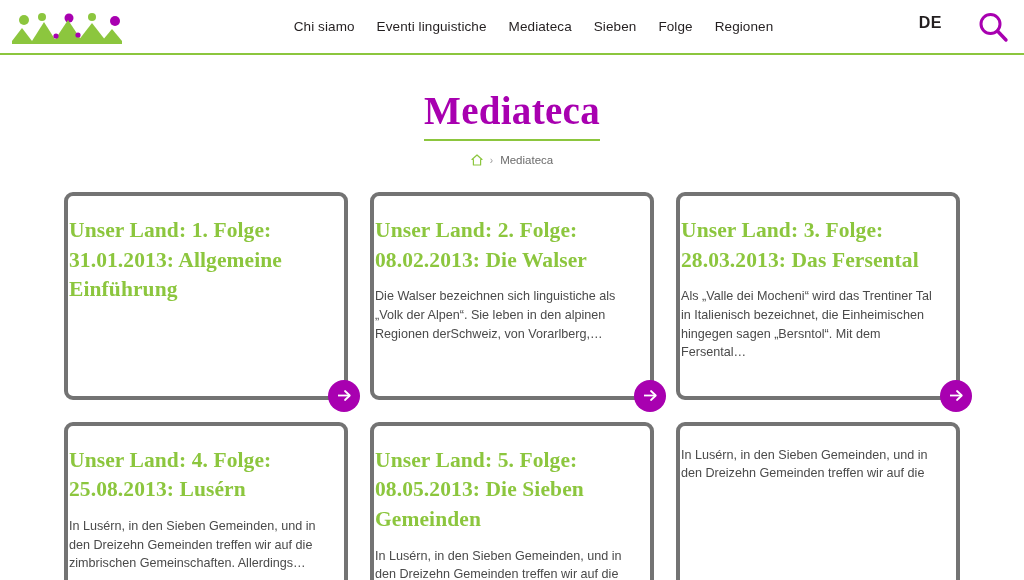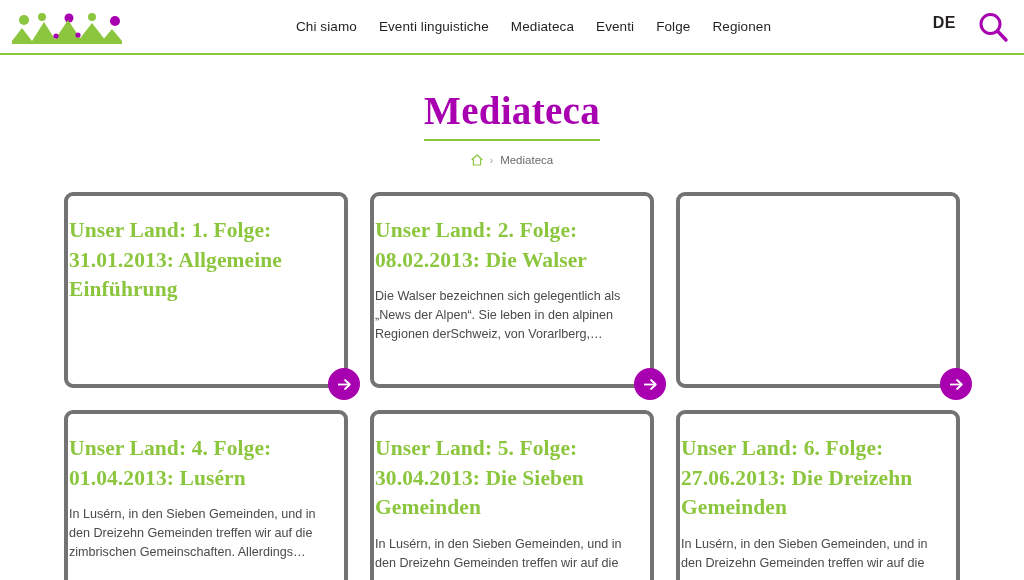--- a/index.html
+++ b/index.html
@@ -38,21 +38,21 @@
   }
   .nav-item {
     font-size: 13.5px;
     color: #231f20;
     letter-spacing: 0.1px;
     cursor: pointer;
     white-space: nowrap;
   }
   .lang {
     position: absolute;
-    right: 68px;
+    right: 82px;
     top: 14px;
     font-size: 16px;
     font-weight: bold;
     color: #231f20;
     letter-spacing: 0.5px;
     cursor: pointer;
   }
   .search-btn {
     position: absolute;
     right: 14px;
@@ -156,21 +156,21 @@
       <circle cx="44" cy="28" r="2.6" fill="#a800b0"></circle>
       <circle cx="66" cy="27" r="2.6" fill="#a800b0"></circle>
       <rect x="0" y="33" width="110" height="3" fill="#8cc63e"></rect>
     </svg>
   </div>
 
   <nav class="nav">
     <span class="nav-item">Chi siamo</span>
     <span class="nav-item">Eventi linguistiche</span>
     <span class="nav-item">Mediateca</span>
-    <span class="nav-item">Eventi</span>
+    <span class="nav-item">Sieben</span>
     <span class="nav-item">Folge</span>
     <span class="nav-item">Regionen</span>
   </nav>
 
   <span class="lang">DE</span>
 
   <span class="search-btn">
     <svg width="34" height="34" viewBox="0 0 34 34">
       <circle cx="14.5" cy="14" r="9.5" fill="none" stroke="#a800b0" stroke-width="3"></circle>
       <line x1="21.5" y1="21" x2="30" y2="30" stroke="#a800b0" stroke-width="3.4" stroke-linecap="round"></line>
@@ -198,49 +198,50 @@
     <span class="card-arrow">
       <svg width="17" height="17" viewBox="0 0 17 17">
         <line x1="2" y1="8.5" x2="13.5" y2="8.5" stroke="#ffffff" stroke-width="1.8"></line>
         <polyline points="9,4 13.8,8.5 9,13" fill="none" stroke="#ffffff" stroke-width="1.8" stroke-linecap="round" stroke-linejoin="round"></polyline>
       </svg>
     </span>
   </div>
 
   <div class="card">
     <h2 class="card-title">Unser Land: 2. Folge: 08.02.2013: Die Walser</h2>
-    <p class="card-text">Die Walser bezeichnen sich gelegentlich als „News der Alpen“. Sie  leben in den alpinen Regionen derSchweiz, von Vorarlberg,…</p>
+    <p class="card-text">Die Walser bezeichnen sich linguistiche als „Volk der Alpen“. Sie  leben in den alpinen Regionen derSchweiz, von Vorarlberg,…</p>
     <span class="card-arrow">
       <svg width="17" height="17" viewBox="0 0 17 17">
         <line x1="2" y1="8.5" x2="13.5" y2="8.5" stroke="#ffffff" stroke-width="1.8"></line>
         <polyline points="9,4 13.8,8.5 9,13" fill="none" stroke="#ffffff" stroke-width="1.8" stroke-linecap="round" stroke-linejoin="round"></polyline>
       </svg>
     </span>
   </div>
 
   <div class="card">
+    <h2 class="card-title">Unser Land: 3. Folge: 28.03.2013: Das Fersental</h2>
+    <p class="card-text">Als „Valle dei Mocheni“ wird das Trentiner Tal in Italienisch bezeichnet, die Einheimischen hingegen sagen „Bersntol“. Mit dem Fersental…</p>
     <span class="card-arrow">
       <svg width="17" height="17" viewBox="0 0 17 17">
         <line x1="2" y1="8.5" x2="13.5" y2="8.5" stroke="#ffffff" stroke-width="1.8"></line>
         <polyline points="9,4 13.8,8.5 9,13" fill="none" stroke="#ffffff" stroke-width="1.8" stroke-linecap="round" stroke-linejoin="round"></polyline>
       </svg>
     </span>
   </div>
 
   <div class="card">
-    <h2 class="card-title">Unser Land: 4. Folge: 01.04.2013: Lusérn</h2>
+    <h2 class="card-title">Unser Land: 4. Folge: 25.08.2013: Lusérn</h2>
     <p class="card-text">In Lusérn, in den Sieben Gemeinden, und in den Dreizehn Gemeinden treffen wir auf die zimbrischen Gemeinschaften. Allerdings…</p>
 
   </div>
 
   <div class="card">
-    <h2 class="card-title">Unser Land: 5. Folge: 30.04.2013: Die Sieben Gemeinden</h2>
+    <h2 class="card-title">Unser Land: 5. Folge: 08.05.2013: Die Sieben Gemeinden</h2>
     <p class="card-text">In Lusérn, in den Sieben Gemeinden, und in den Dreizehn Gemeinden treffen wir auf die</p>
 
   </div>
 
   <div class="card">
-    <h2 class="card-title">Unser Land: 6. Folge: 27.06.2013: Die Dreizehn Gemeinden</h2>
     <p class="card-text">In Lusérn, in den Sieben Gemeinden, und in den Dreizehn Gemeinden treffen wir auf die</p>
 
   </div>
 
 </div>
 
 </body></html>

